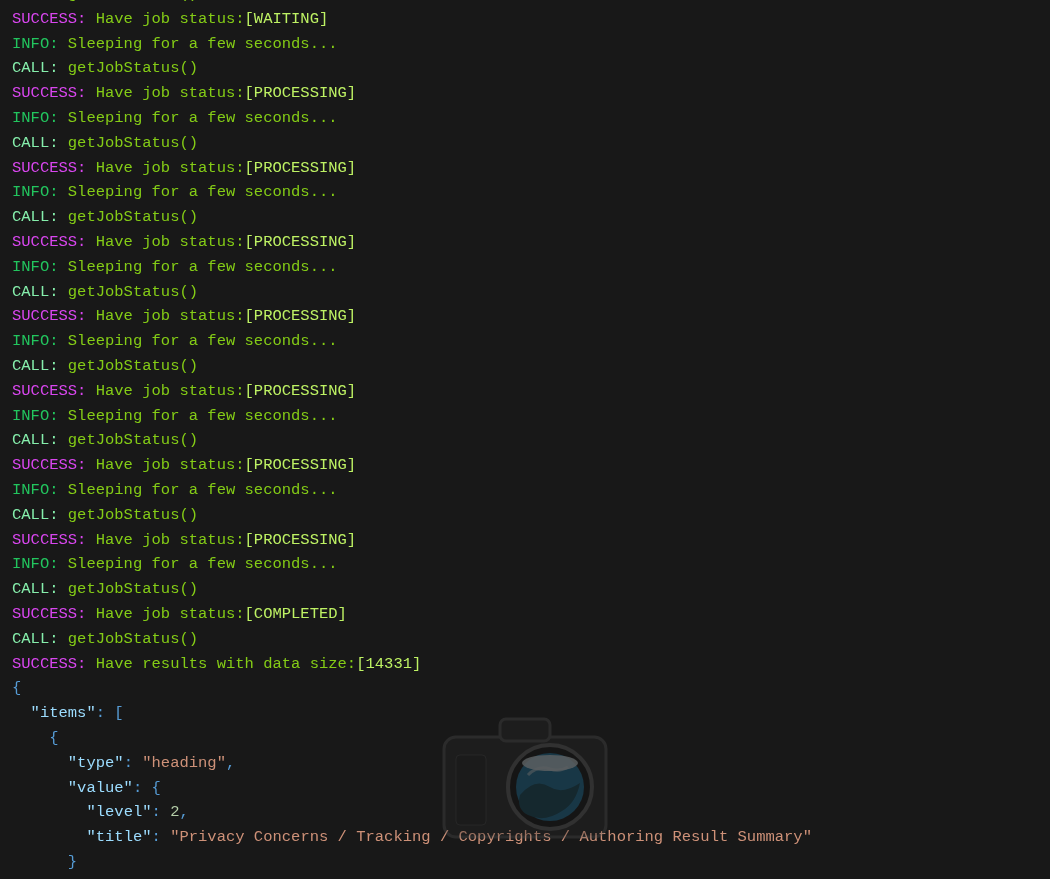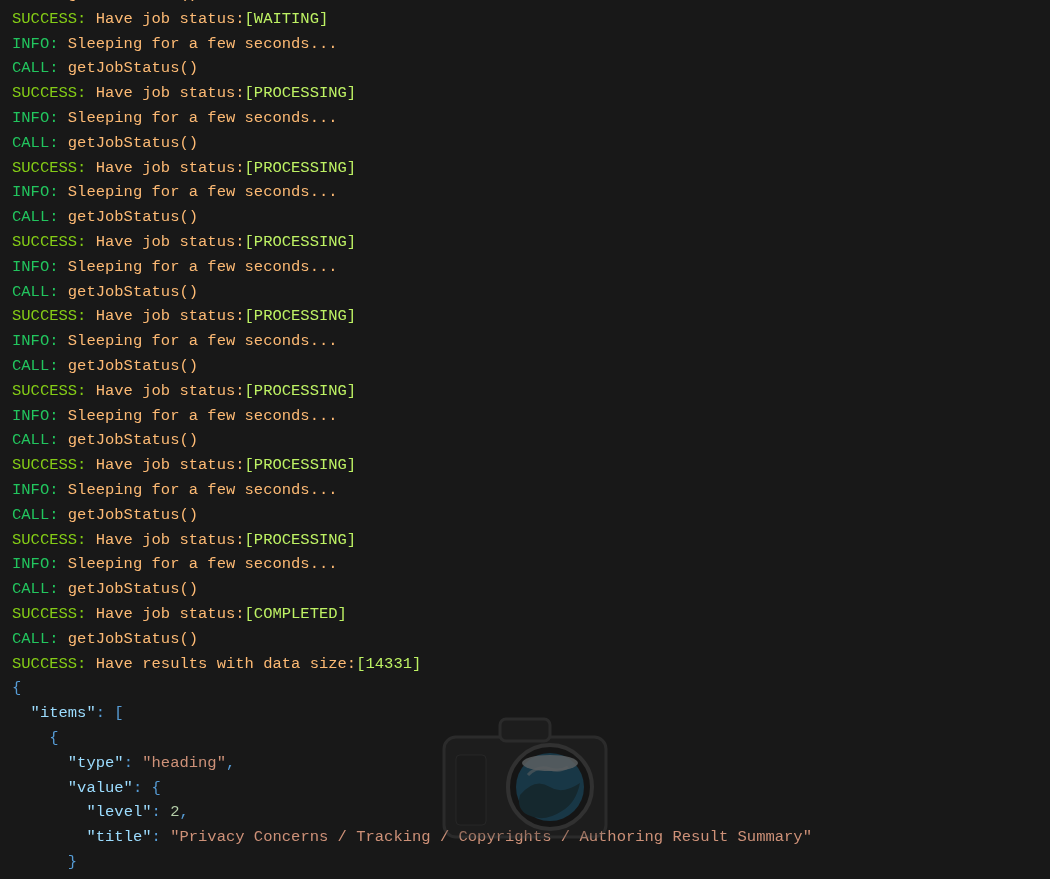--- a/index.html
+++ b/index.html
@@ -1,21 +1,21 @@
 <!DOCTYPE html>
 <html><head>
 <meta charset="utf-8">
 <style>
   html,body{margin:0;padding:0;width:1050px;height:879px;background:#181818;overflow:hidden;
     font-family:Consolas,"Courier New",monospace;font-size:15.5px;line-height:24.8px}
   .terminal{position:absolute;left:12px;top:-18px;right:0;white-space:pre;color:#aaa}
-  .c-call{color:#22c55e}
-  .c-succ{color:#84cc16}
+  .c-call{color:#86efac}
+  .c-succ{color:#d946ef}
   .c-info{color:#22c55e}
-  .c-fn{color:#fdba74}
+  .c-fn{color:#84cc16}
   .c-tag{color:#bef264}
   .c-j{color:#569cd6}
   .c-jkey{color:#9cdcfe}
   .c-jstr{color:#ce9178}
   .c-jnum{color:#b5cea8}
   .row{display:block}
   
   .wm{position:absolute;left:440px;top:715px;width:170px;height:125px;opacity:.32;pointer-events:none}
 </style>
 </head>

